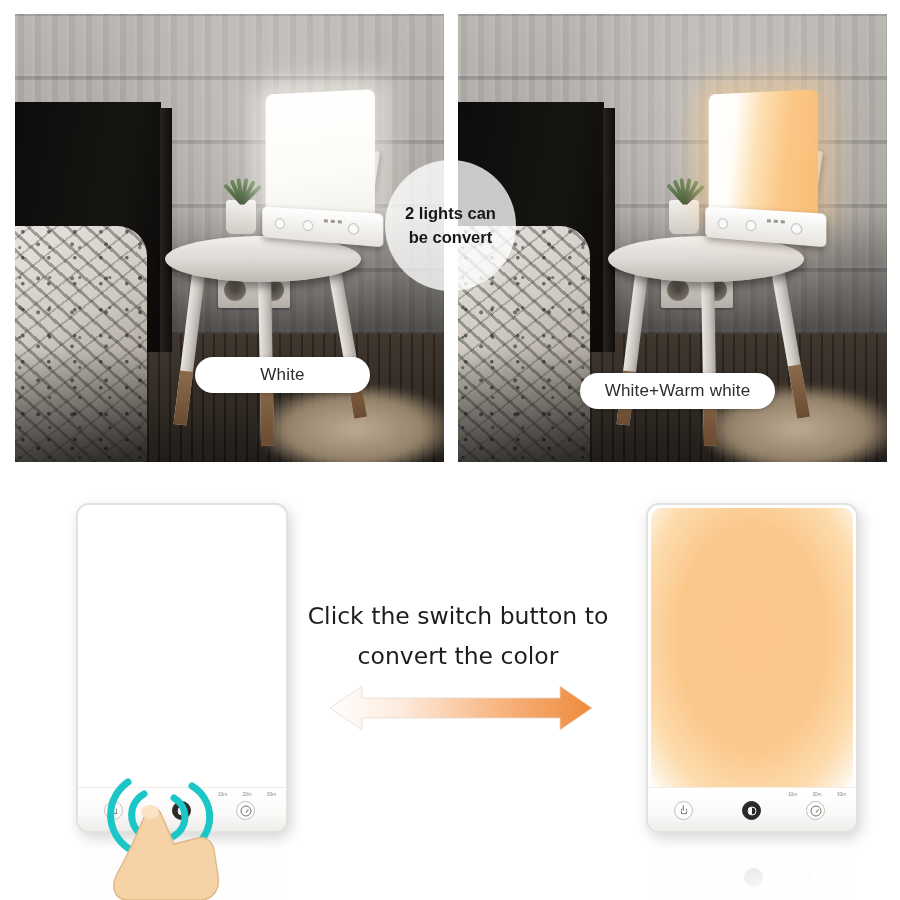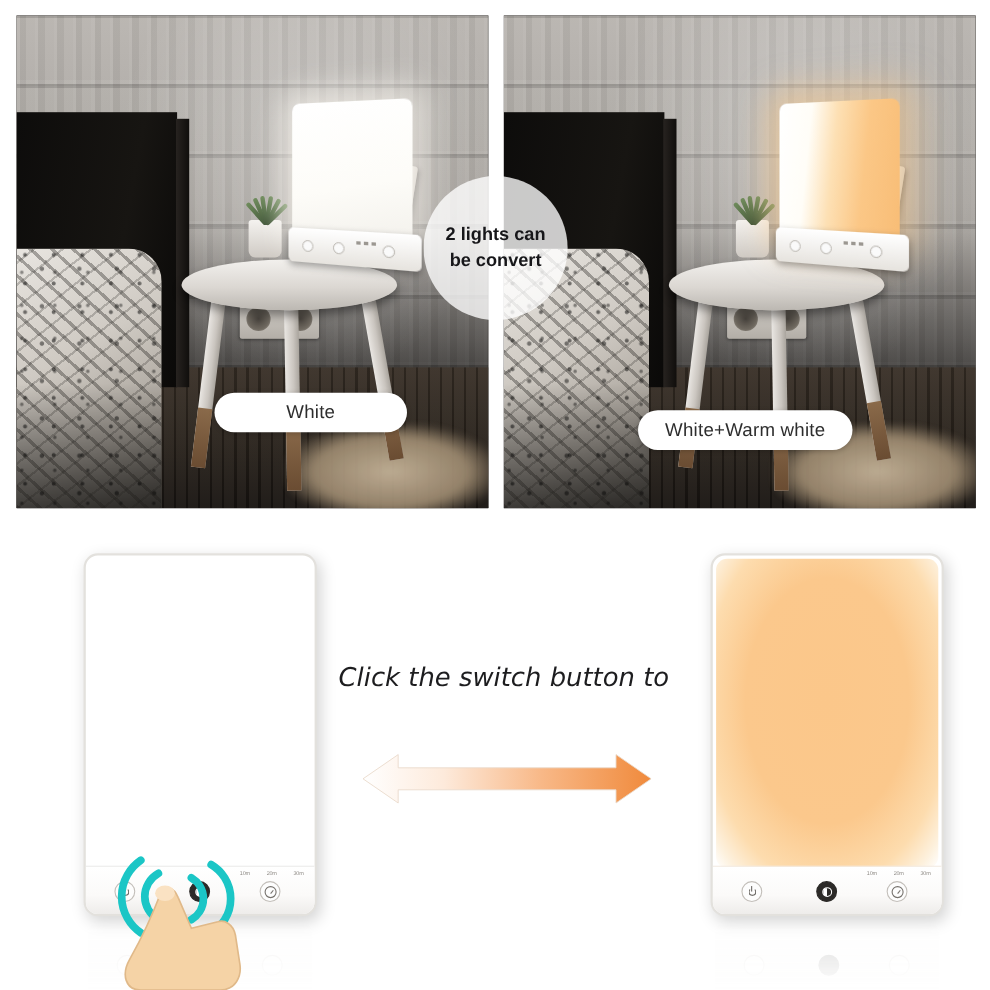--- a/index.html
+++ b/index.html
@@ -324,21 +324,21 @@
   .tap-group { position: absolute; left: 88px; top: 772px; width: 170px; height: 128px; z-index: 6; }
 
   
   .instruction {
     position: absolute; left: 300px; top: 596px; width: 316px;
     text-align: center;
     font-size: 23.5px; color: #1d1d1f;
     line-height: 1.72;
     font-family: "DejaVu Sans", sans-serif;
   }
-  .instruction span { display: block; font-style: italic; }
+  .instruction span { display: block; }
 
   .arrow { position: absolute; left: 330px; top: 684px; width: 262px; height: 48px; }
 </style>
 </head>
 <body>
 
 <div class="photo-strip">
 
   <div class="photo photo-left">
     <div class="wall"></div>
@@ -488,20 +488,21 @@
     <g>
       <path d="M58 40 C52 56 40 82 30 100 C22 114 26 128 40 128 L112 128 C126 128 132 116 130 104
                L126 78 C124 68 116 64 110 66 L86 72 L74 44 C70 34 62 32 58 40 Z" fill="#f5d3a6" stroke="#e0b989" stroke-width="1.5"></path>
       <ellipse cx="62" cy="40" rx="9" ry="7" fill="#fae2c3"></ellipse>
     </g>
   </svg>
 </div>
 
 <div class="instruction">
   <span>Click the switch button to</span>
+  <span>convert the color</span>
 </div>
 
 <div class="arrow">
   <svg width="262" height="48" viewBox="0 0 262 48">
     <defs>
       <linearGradient id="agrad" x1="0" y1="0" x2="1" y2="0">
         <stop offset="0%" stop-color="#ffffff"></stop>
         <stop offset="28%" stop-color="#fdeadb"></stop>
         <stop offset="62%" stop-color="#f8b887"></stop>
         <stop offset="100%" stop-color="#f08a3c"></stop>

